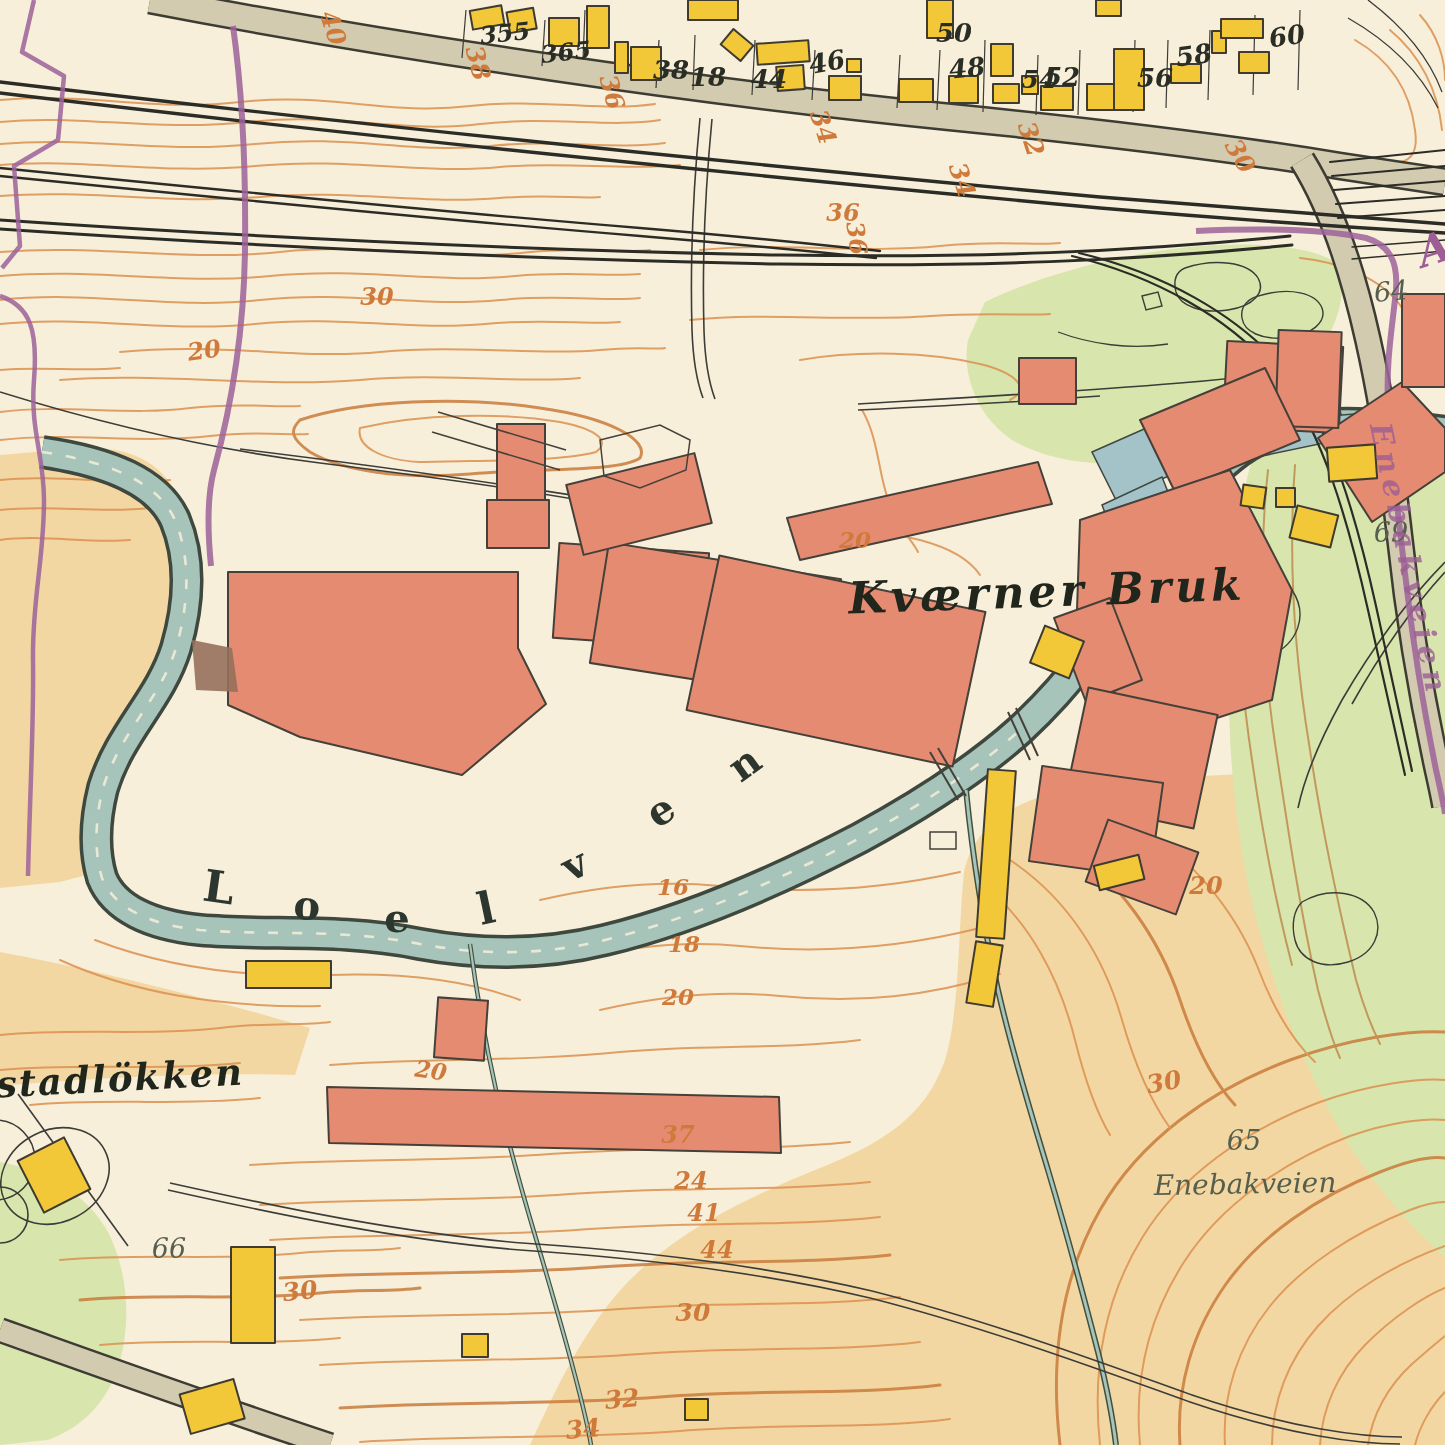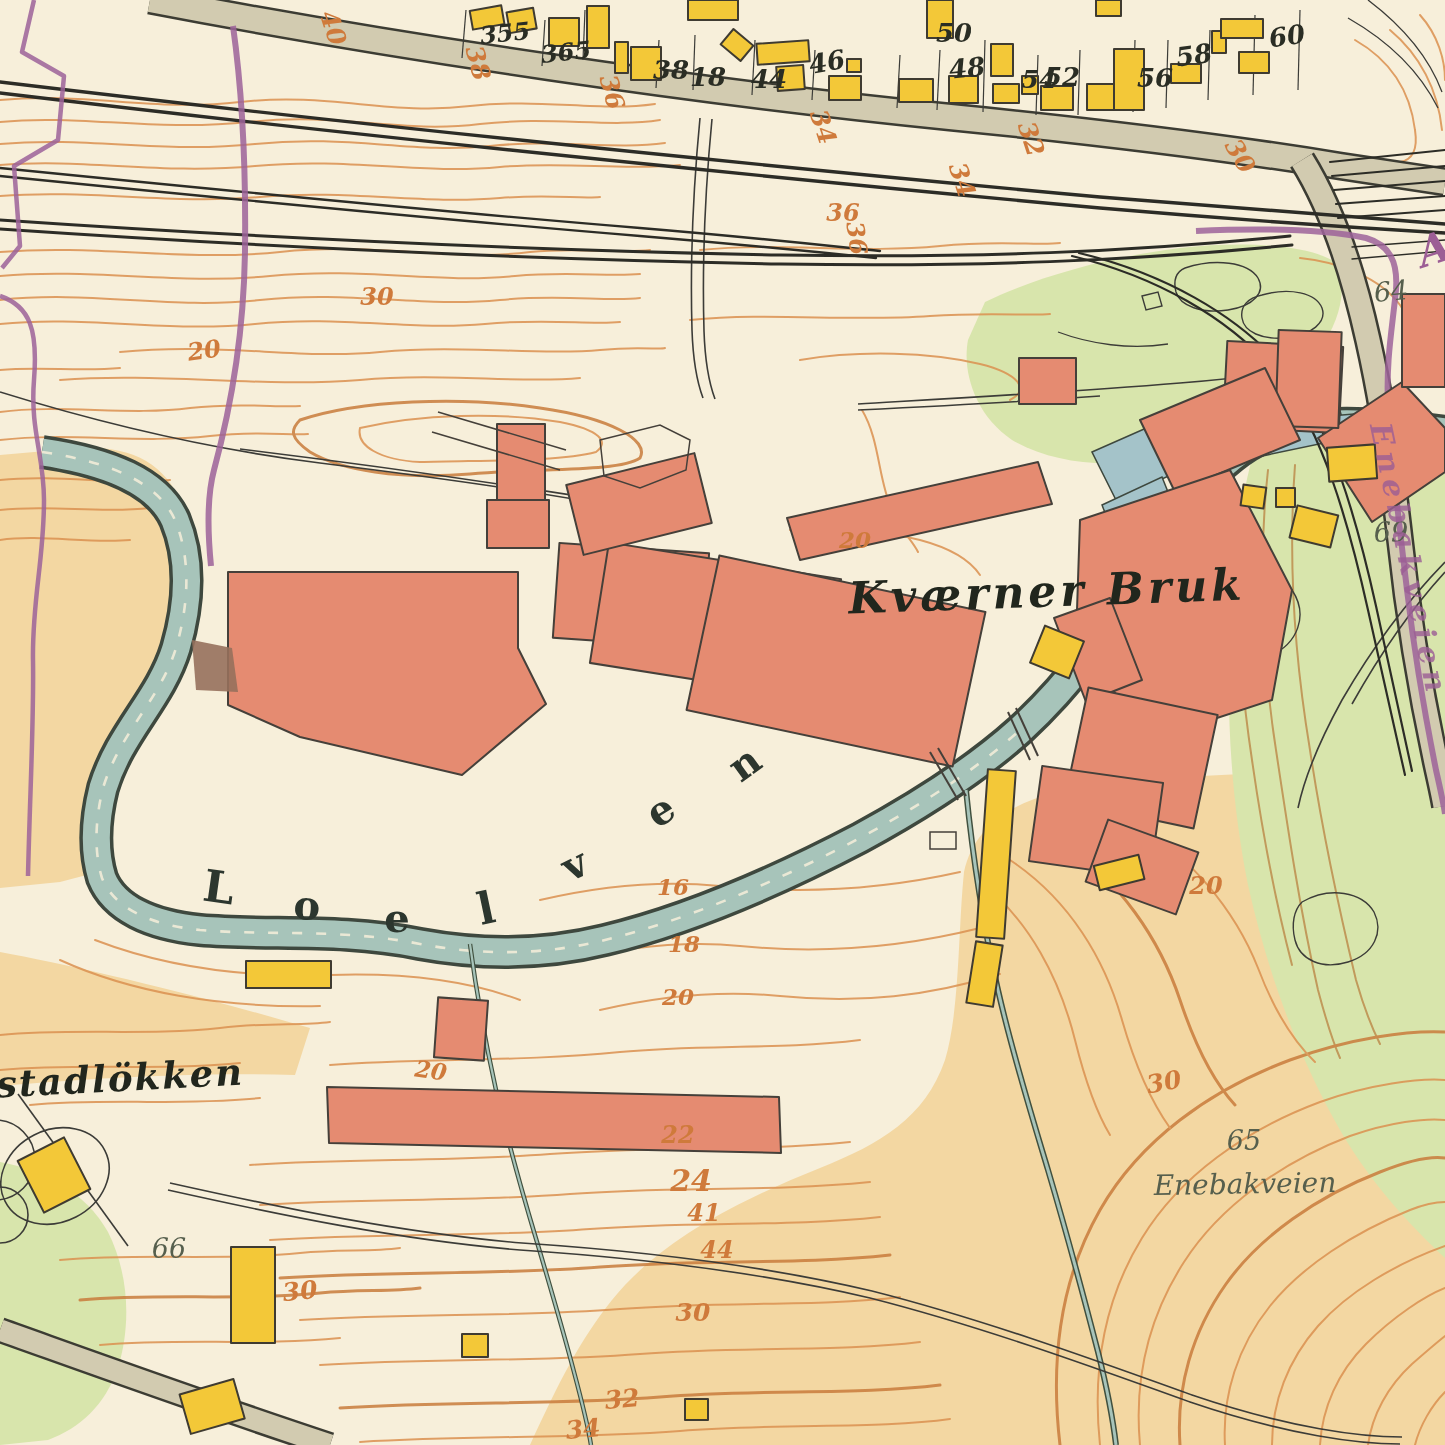--- a/index.html
+++ b/index.html
@@ -305,22 +305,22 @@
       <div class="lbl orange" style="left: 1240px; top: 156px; font-size: 25px; transform: translate(-50%, -50%) rotate(60deg);">30</div>
       <div class="lbl orange" style="left: 843px; top: 212px; font-size: 24px; transform: translate(-50%, -50%) rotate(0deg);">36</div>
       <div class="lbl orange" style="left: 857px; top: 238px; font-size: 24px; transform: translate(-50%, -50%) rotate(82deg);">36</div>
       <div class="lbl orange" style="left: 377px; top: 296px; font-size: 24px; transform: translate(-50%, -50%) rotate(0deg);">30</div>
       <div class="lbl orange" style="left: 204px; top: 350px; font-size: 24px; transform: translate(-50%, -50%) rotate(-8deg);">20</div>
       <div class="lbl orange" style="left: 855px; top: 539px; font-size: 23px; transform: translate(-50%, -50%) rotate(0deg);">20</div>
       <div class="lbl orange" style="left: 673px; top: 886px; font-size: 23px; transform: translate(-50%, -50%) rotate(0deg);">16</div>
       <div class="lbl orange" style="left: 684px; top: 943px; font-size: 23px; transform: translate(-50%, -50%) rotate(0deg);">18</div>
       <div class="lbl orange" style="left: 678px; top: 996px; font-size: 23px; transform: translate(-50%, -50%) rotate(0deg);">20</div>
       <div class="lbl orange" style="left: 431px; top: 1070px; font-size: 23px; transform: translate(-50%, -50%) rotate(8deg);">20</div>
-      <div class="lbl orange" style="left: 678px; top: 1134px; font-size: 24px; transform: translate(-50%, -50%) rotate(0deg);">22</div>
-      <div class="lbl orange" style="left: 691px; top: 1180px; font-size: 30px; transform: translate(-50%, -50%) rotate(0deg);">24</div>
+      <div class="lbl orange" style="left: 678px; top: 1134px; font-size: 24px; transform: translate(-50%, -50%) rotate(0deg);">37</div>
+      <div class="lbl orange" style="left: 691px; top: 1180px; font-size: 24px; transform: translate(-50%, -50%) rotate(0deg);">24</div>
       <div class="lbl orange" style="left: 704px; top: 1212px; font-size: 24px; transform: translate(-50%, -50%) rotate(0deg);">41</div>
       <div class="lbl orange" style="left: 717px; top: 1249px; font-size: 24px; transform: translate(-50%, -50%) rotate(0deg);">44</div>
       <div class="lbl orange" style="left: 693px; top: 1312px; font-size: 25px; transform: translate(-50%, -50%) rotate(0deg);">30</div>
       <div class="lbl orange" style="left: 622px; top: 1399px; font-size: 25px; transform: translate(-50%, -50%) rotate(-5deg);">32</div>
       <div class="lbl orange" style="left: 583px; top: 1429px; font-size: 25px; transform: translate(-50%, -50%) rotate(-5deg);">34</div>
       <div class="lbl orange" style="left: 300px; top: 1291px; font-size: 25px; transform: translate(-50%, -50%) rotate(-6deg);">30</div>
       <div class="lbl orange" style="left: 1164px; top: 1082px; font-size: 25px; transform: translate(-50%, -50%) rotate(-10deg);">30</div>
       <div class="lbl orange" style="left: 1206px; top: 885px; font-size: 24px; transform: translate(-50%, -50%) rotate(0deg);">20</div>
       <div class="lbl gray" style="left: 1391px; top: 291px; font-size: 27px; transform: translate(-50%, -50%) rotate(-5deg);">64</div>
       <div class="lbl gray" style="left: 169px; top: 1248px; font-size: 27px; transform: translate(-50%, -50%) rotate(0deg);">66</div>

